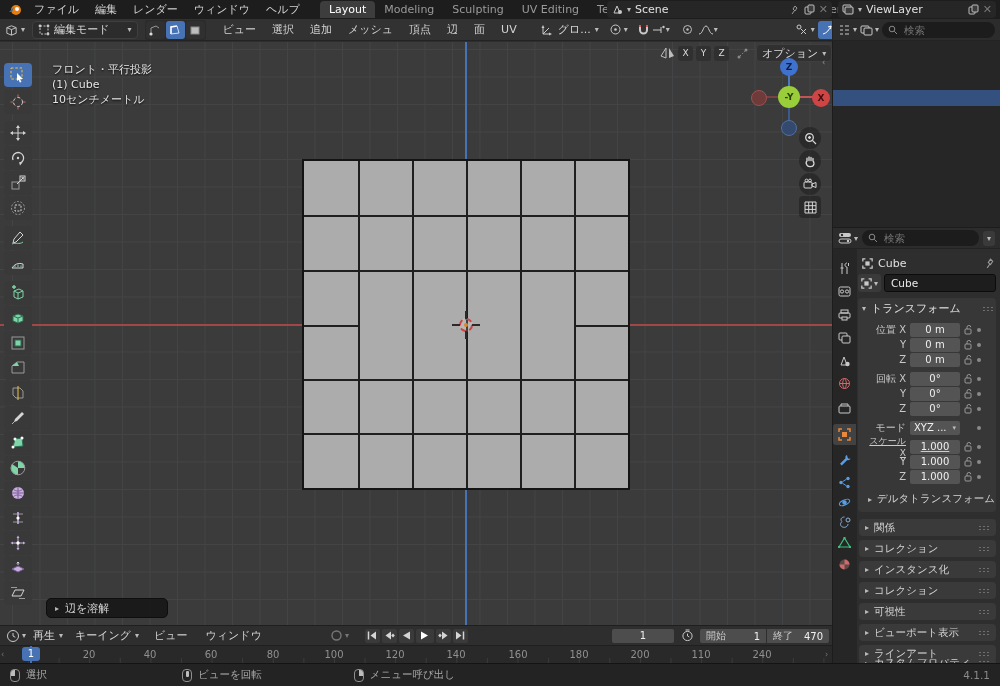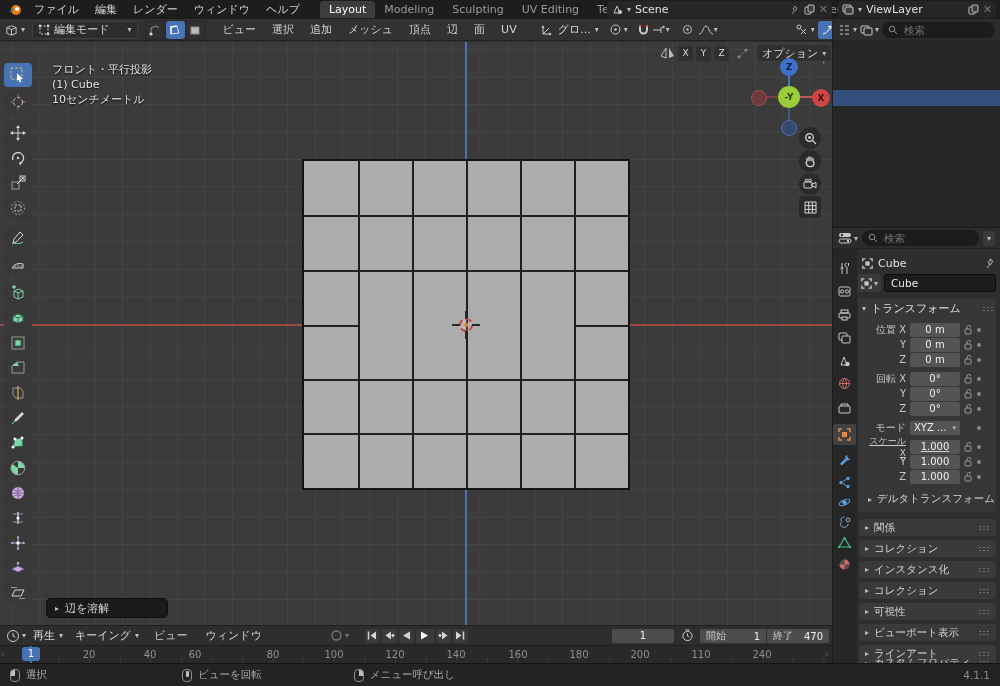--- a/index.html
+++ b/index.html
@@ -599,21 +599,21 @@
     </span>
     <span class="a row" style="left:767px;top:3px;width:62px;height:14px;background:#4d4d4d;border-radius:0 2px 2px 0;padding:4px 6px;font-size:10px;">
       <span>終了</span>
       <span style="margin-left:auto;color:#f0f0f0;">470</span>
     </span>
   </div>
 
   <div class="a" style="left:0;top:645px;width:832px;height:18px;background:#292929;border-top:1px solid #1f1f1f;background-image:linear-gradient(90deg,#3a3a3a 1px,transparent 1px);background-size:30.6px 6px;background-repeat:repeat-x;background-position:28px 12px;">
     <span class="tick" style="left:74px;">20</span>
     <span class="tick" style="left:135px;">40</span>
-    <span class="tick" style="left:180px;">60</span>
+    <span class="tick" style="left:196px;">60</span>
     <span class="tick" style="left:258px;">80</span>
     <span class="tick" style="left:319px;text-align:center;">100</span>
     <span class="tick" style="left:380px;">120</span>
     <span class="tick" style="left:441px;">140</span>
     <span class="tick" style="left:503px;">160</span>
     <span class="tick" style="left:564px;">180</span>
     <span class="tick" style="left:625px;">200</span>
     <span class="tick" style="left:686px;">110</span>
     <span class="tick" style="left:747px;">240</span>
     <div class="a" style="left:30px;top:0;width:2px;height:18px;background:#4772b3;"></div>

